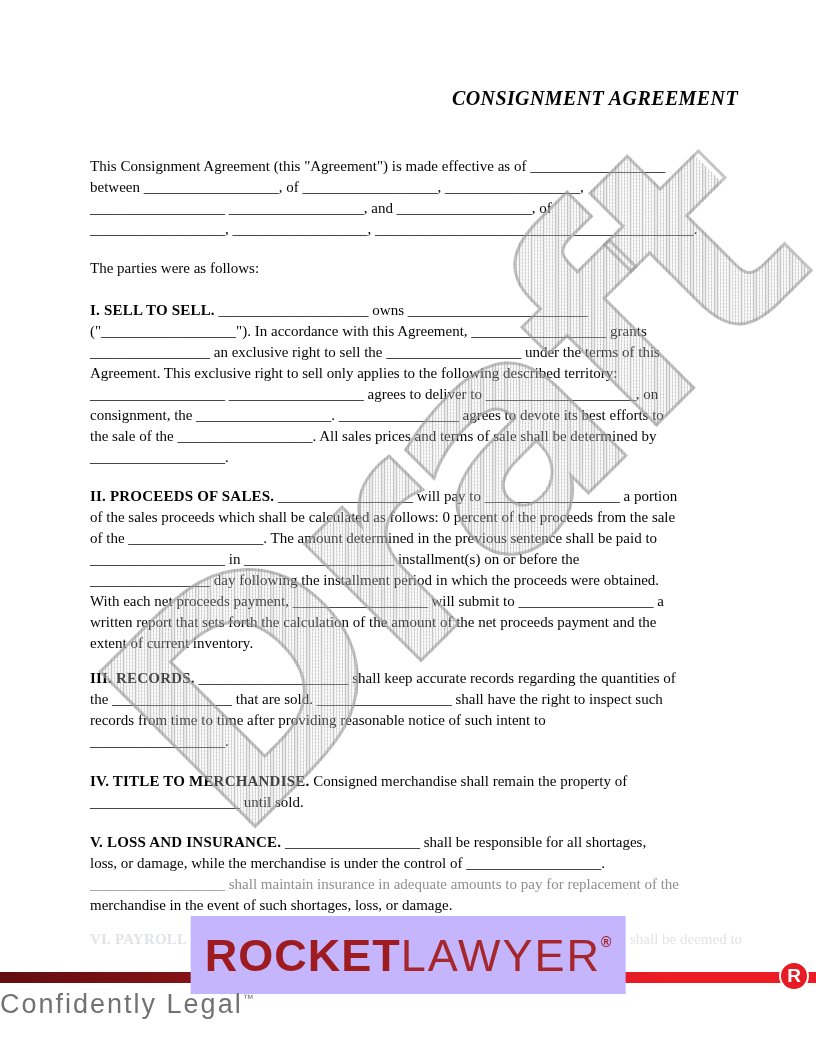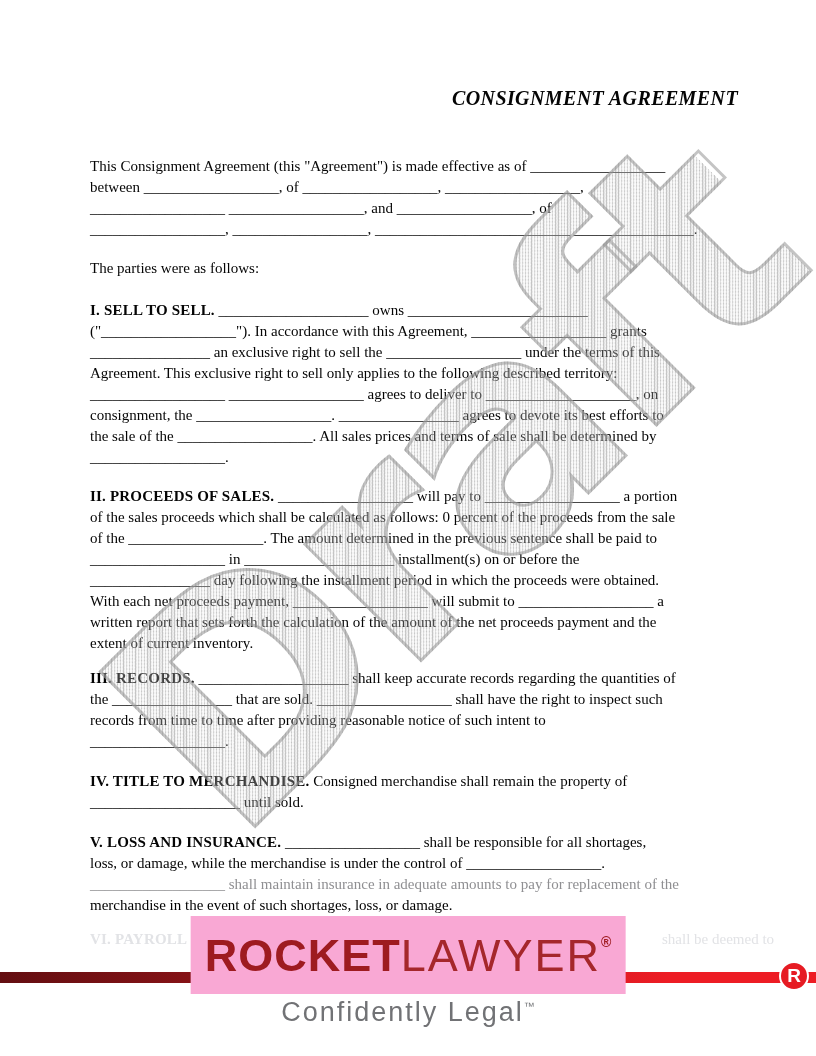--- a/index.html
+++ b/index.html
@@ -50,21 +50,20 @@
 
   .faded-block .line:nth-child(1) { color: #8f8f92; }
   .faded-block .line:nth-child(2) { color: #000000; }
 
   .faint-line { color: #e2e3e6; text-align: right; }
   .faint-line .faint-right {
     position: absolute;
     left: 540px;
     top: 0;
     font-weight: normal;
-    margin-left: 32px;
   }
 
   
   .watermark {
     position: absolute;
     left: 450px;
     top: 485px;
     transform: translate(-50%, -50%) rotate(-45deg);
     font-family: "DejaVu Sans", sans-serif;
     font-weight: 700;
@@ -80,21 +79,21 @@
     background-clip: text;
     -webkit-text-stroke: 3px rgba(148,148,148,0.55);
   }
 
   
   .logo {
     position: absolute;
     top: 916px;
     left: 50%;
     transform: translateX(-50%);
-    background: #f9a8d4;
+    background: #c4b5fd;
     padding: 2px 14px 4px 14px;
     z-index: 10;
     white-space: nowrap;
     line-height: 48px;
     font-family: "Liberation Sans", sans-serif;
   }
   .logo-rocket {
     font-size: 45px;
     font-weight: bold;
     color: #9e1b20;
@@ -141,28 +140,26 @@
     font-size: 19px;
     font-weight: bold;
     color: #ffffff;
   }
 
   .tagline {
     position: absolute;
     top: 989px;
     left: 0;
     width: 100%;
-    text-align: center;
     z-index: 10;
     font-family: "Liberation Sans", sans-serif;
     font-size: 27px;
     color: #717275;
     letter-spacing: 2px;
     white-space: nowrap;
-    margin-top: 8px;
   }
   .tagline sup {
     font-size: 11px;
     vertical-align: 11px;
     letter-spacing: 0;
   }
 </style>
 </head>
 <body>
 

